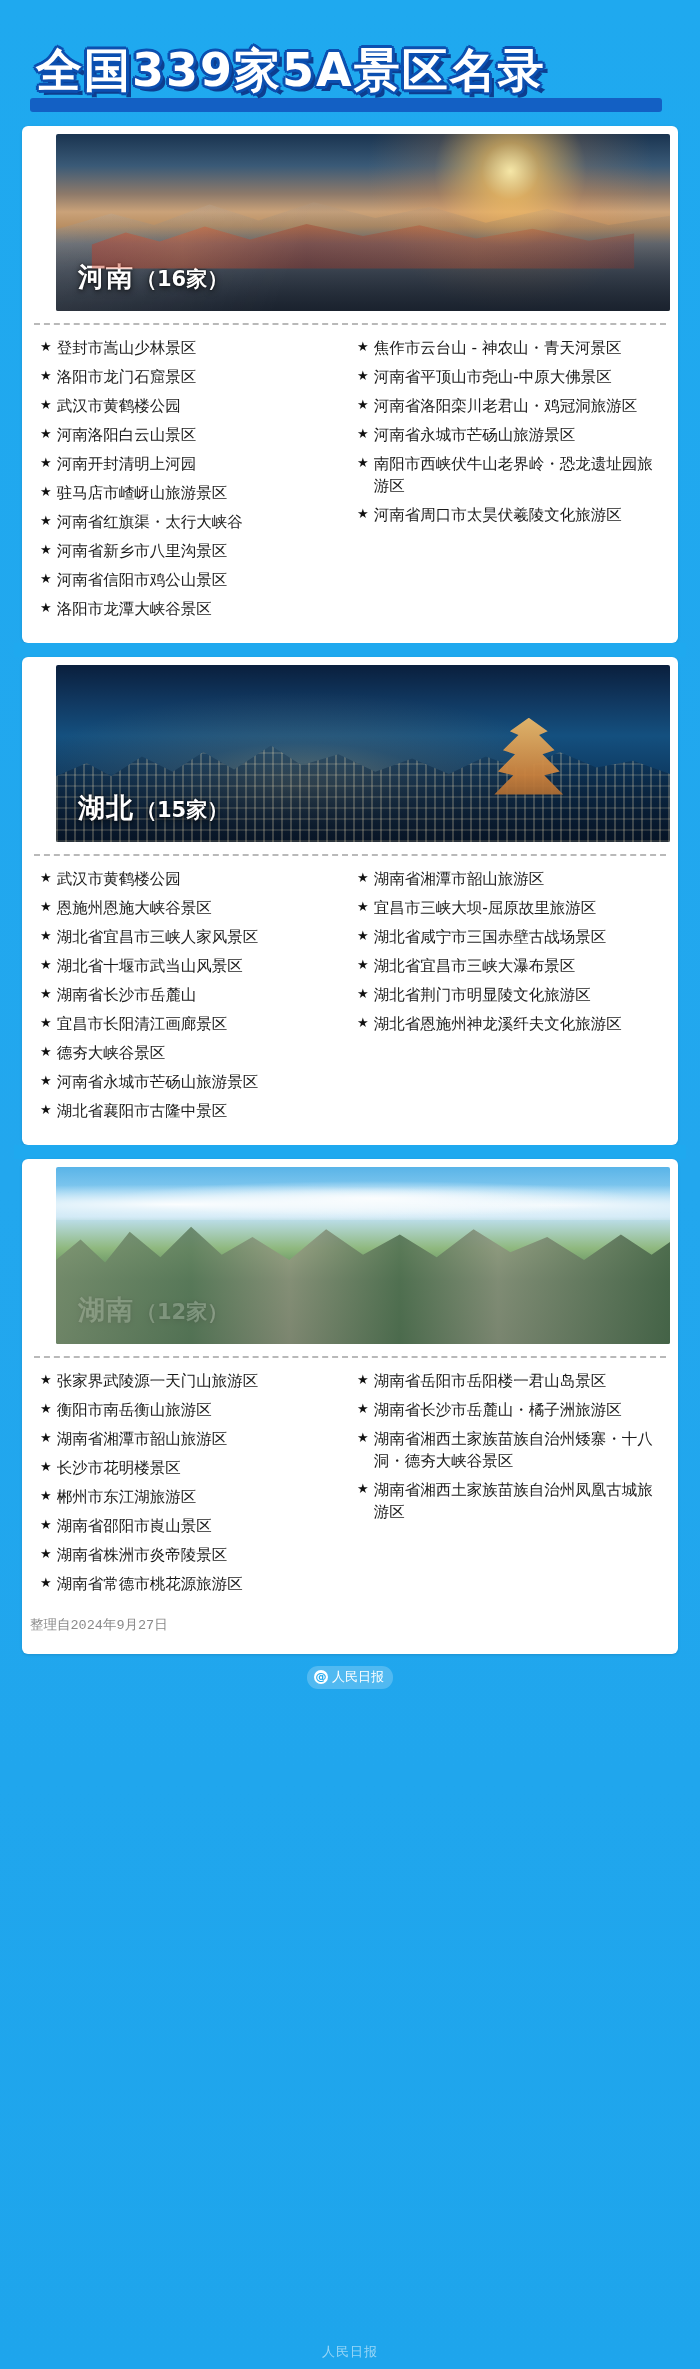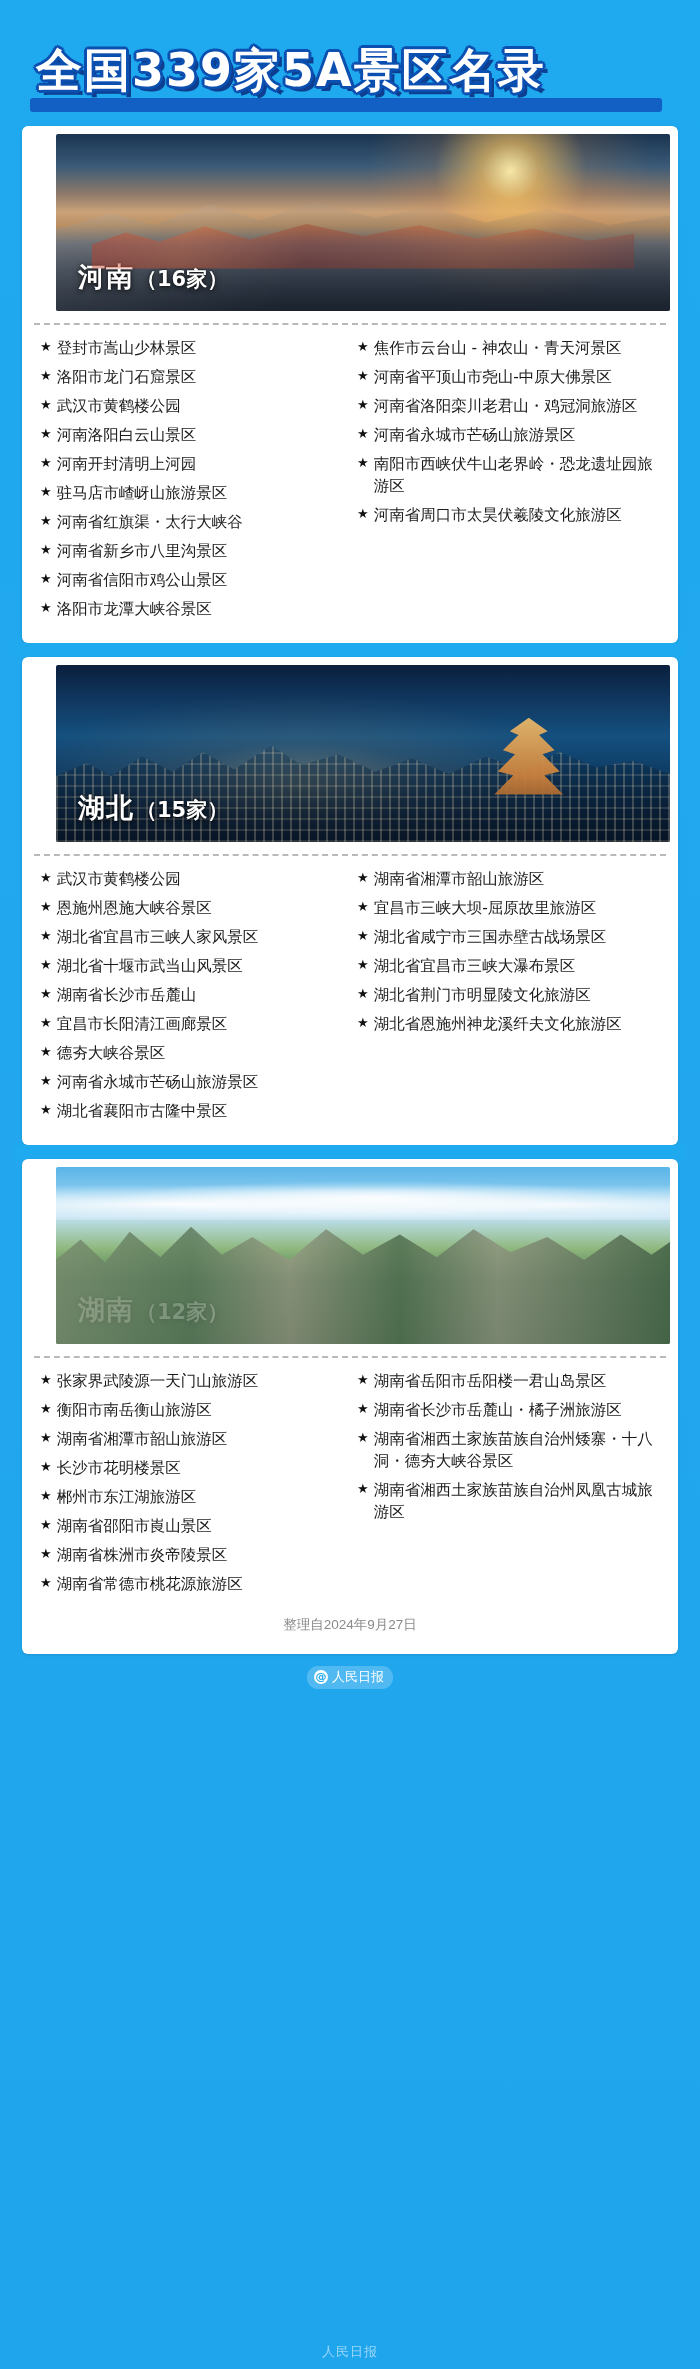--- a/index.html
+++ b/index.html
@@ -173,25 +173,25 @@
   .star {
     color: #111;
     font-size: 13px;
     margin-right: 5px;
     line-height: 1.55;
     flex: 0 0 auto;
   }
   .item-text { flex: 1 1 auto; }
 
   .footnote {
-    text-align: center;
+    text-align: left;
     color: #8a8a8a;
     font-size: 13.5px;
     padding: 8px 0 10px 0;
-    font-family: Liberation Sans, sans-serif;
+    font-family: Liberation Mono, monospace;
   }
   .footer {
     height: 46px;
     display: flex;
     align-items: center;
     justify-content: center;
     gap: 6px;
     color: #ffffff;
     font-size: 14px;
     font-family: "DejaVu Sans", "Liberation Sans", sans-serif;

